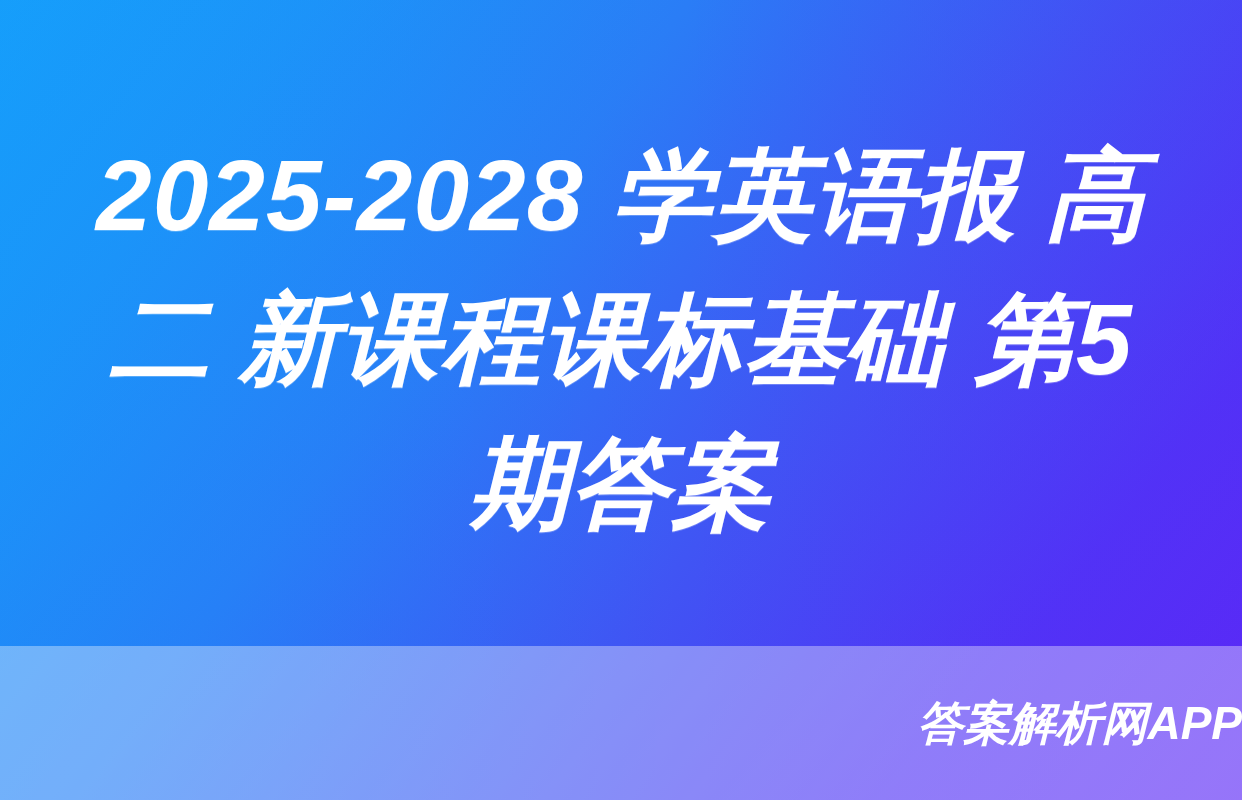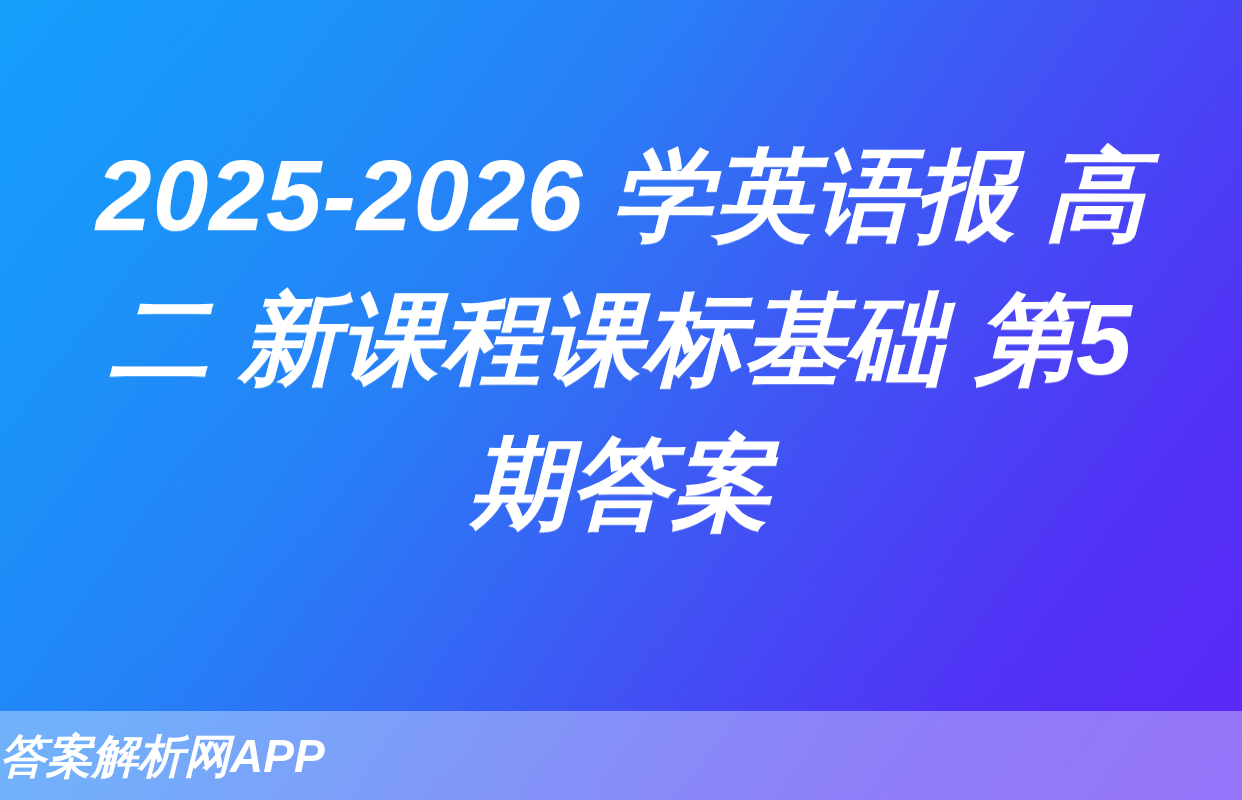--- a/index.html
+++ b/index.html
@@ -73,44 +73,44 @@
     white-space: pre-wrap;
     text-shadow: 0 1px 0 rgba(255,255,255,0.25);
   }
 
   
   .footer-band {
     position: absolute;
     left: 0;
     bottom: 0;
     width: 1242px;
-    height: 89px;
+    height: 154px;
     background: rgba(255, 255, 255, 0.36);
     display: flex;
     align-items: center;
-    justify-content: flex-start;
+    justify-content: flex-end;
   }
 
   .footer-label {
     color: #ffffff;
     font-family: "Liberation Sans", "DejaVu Sans", sans-serif;
     font-size: 46px;
     font-weight: 700;
     font-style: italic;
     letter-spacing: 0px;
     line-height: 1;
     white-space: nowrap;
   }
 </style>
 </head>
 <body>
 
 <div id="poster">
 
   <div class="headline-wrap">
-    <h1 class="headline">2025-2026 学英语报 高二 新课程课标基础 第5期答案</h1>
+    <h1 class="headline">2025-2028 学英语报 高二 新课程课标基础 第5期答案</h1>
   </div>
 
   <div class="footer-band">
     <span class="footer-label">答案解析网APP</span>
   </div>
 
 </div>
 
 </body></html>

